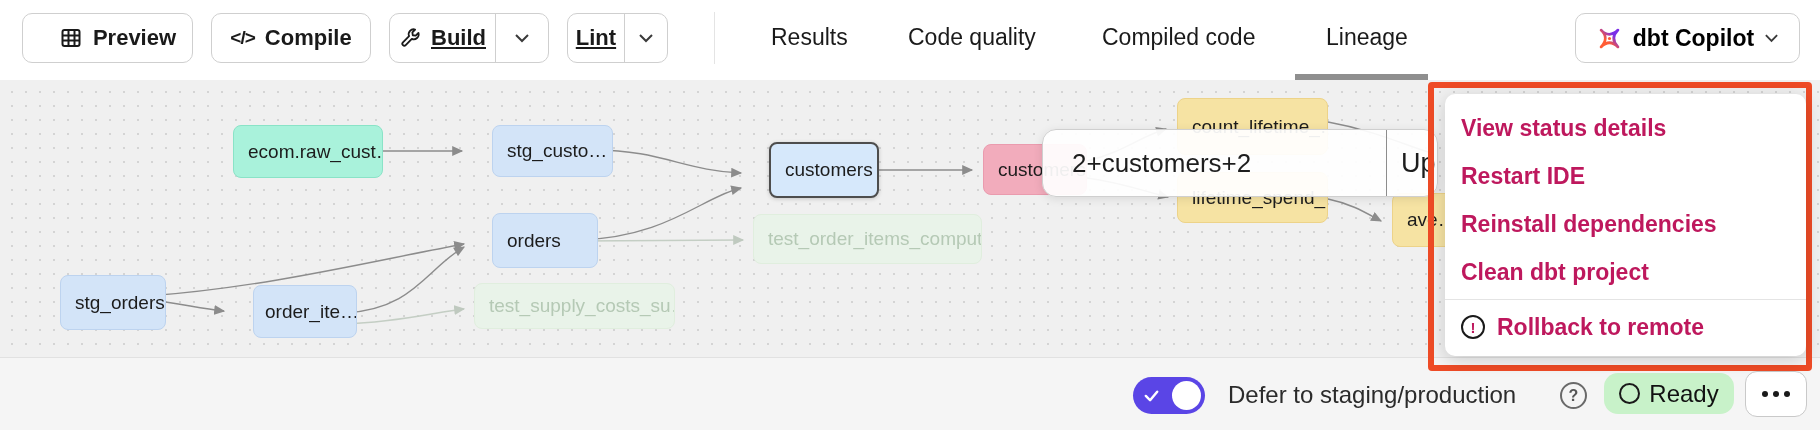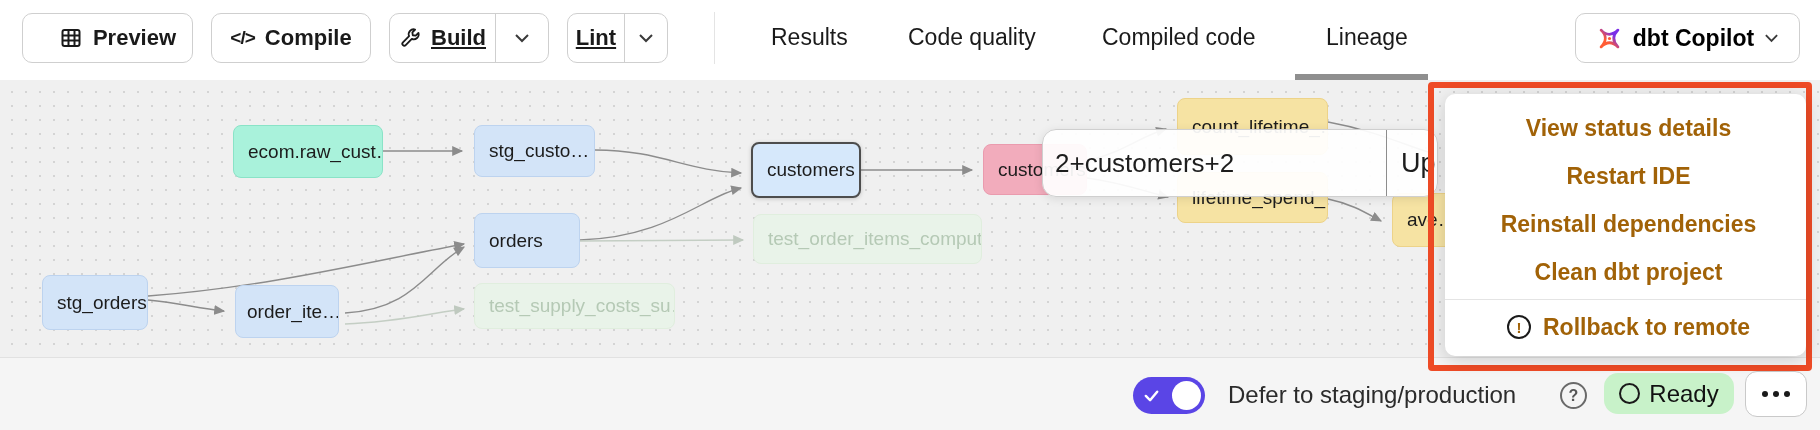--- a/index.html
+++ b/index.html
@@ -31,40 +31,40 @@
     background-color:#f0f0f0;
     background-image:radial-gradient(circle, #d4d4d4 1.2px, transparent 1.4px);
     background-size:14px 14px; background-position:5px 5px;
   }
   .edges { position:absolute; left:0; top:80px; width:1820px; height:277px; z-index:1; }
   .node {
     position:absolute; border-radius:8px; display:flex; align-items:center;
     padding-left:14px; font-size:19px; color:#1c1c1c; white-space:nowrap; overflow:hidden;
     z-index:2; cursor:pointer; border:1px solid transparent;
   }
-  .node.blue   { background:#d3e4f8; border-color:#bdd3ef; }
+  .node.blue   { background:#d3e4f8; border-color:#bdd3ef;margin-left:18px; }
   .node.mint   { background:#a9f2db; border-color:#8ae3c7; }
   .node.pink   { background:#f2acbc; border-color:#ea9bae; }
   .node.yellow { background:#f6e3a3; border-color:#edd389; }
   .node.test   { background:#e9f3e9; border-color:#e0eede; color:#b5c9b5; }
   .node.selected { border:2.5px solid #4d4d4d; background:#d6e8fb; box-shadow:0 1px 4px rgba(0,0,0,.18); }
 
   .overlay-box {
     position:absolute; left:1042px; top:129px; width:396px; height:68px;
     background:rgba(255,255,255,.93); border:1px solid #cfcfcf; border-radius:14px;
     box-shadow:0 2px 10px rgba(0,0,0,.10); z-index:3; display:flex; align-items:center;
   }
-  .overlay-value { padding-left:12px; font-size:26px; color:#1d1d1d; white-space:nowrap; }
+  .overlay-value { padding-left:29px; font-size:26px; color:#1d1d1d; white-space:nowrap; }
   .overlay-divider { position:absolute; left:343px; top:0; width:1px; height:100%; background:#8d8d8d; }
   .overlay-update { position:absolute; left:358px; top:0; height:100%; display:flex; align-items:center; font-size:27px; color:#1d1d1d; white-space:nowrap; cursor:pointer; }
 
   
   .annotation-red { position:absolute; left:1428px; top:82px; width:384px; height:289px; border:6px solid #ee4b26; border-radius:4px; z-index:10; pointer-events:none; }
   .dropdown { position:absolute; left:1445px; top:94px; width:361px; height:262px; background:#fff; border-radius:10px; box-shadow:0 4px 18px rgba(0,0,0,.16); z-index:11; padding-top:10px; }
-  .menu-item { height:48px; display:flex; align-items:center; padding-left:6px; font-size:23px; font-weight:600; color:#a16207; cursor:pointer; white-space:nowrap;justify-content:center; }
+  .menu-item { height:48px; display:flex; align-items:center; padding-left:16px; font-size:23px; font-weight:600; color:#be185d; cursor:pointer; white-space:nowrap; }
   .menu-divider { height:1px; background:#e4e4e4; margin:3px 0; }
   .warn-circle { width:24px; height:24px; border:2px solid #1a1a1a; border-radius:50%; display:flex; align-items:center; justify-content:center; font-size:15px; font-weight:700; margin-right:12px; flex:0 0 auto; }
 
   
   .statusbar { position:absolute; left:0; top:357px; width:1820px; height:73px; background:#f5f5f5; border-top:1px solid #e1e1e1; z-index:4; }
   .toggle { position:absolute; left:1133px; top:19px; width:72px; height:37px; border-radius:19px; background:#5a45e6; cursor:pointer; }
   .toggle .knob { position:absolute; right:4px; top:4px; width:29px; height:29px; border-radius:50%; background:#fff; }
   .toggle .check { position:absolute; left:9px; top:9px; }
   .defer-label { position:absolute; left:1228px; top:0; height:73px; display:flex; align-items:center; font-size:24px; color:#2b2b2b; white-space:nowrap; }
   .help-circle { position:absolute; left:1560px; top:24px; width:27px; height:27px; border:2px solid #6a6a6a; border-radius:50%; display:flex; align-items:center; justify-content:center; font-size:16px; font-weight:700; color:#555; cursor:pointer; }

